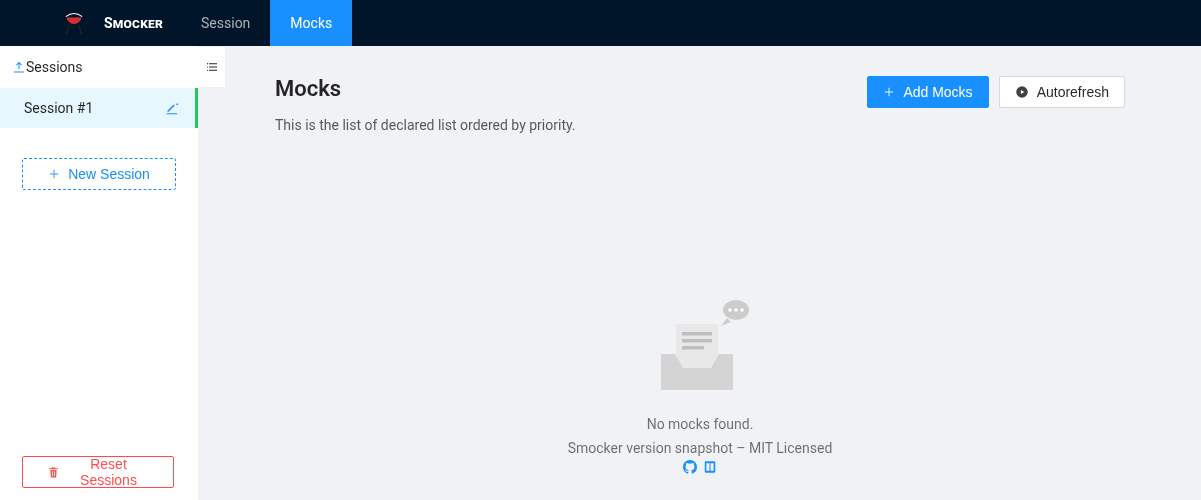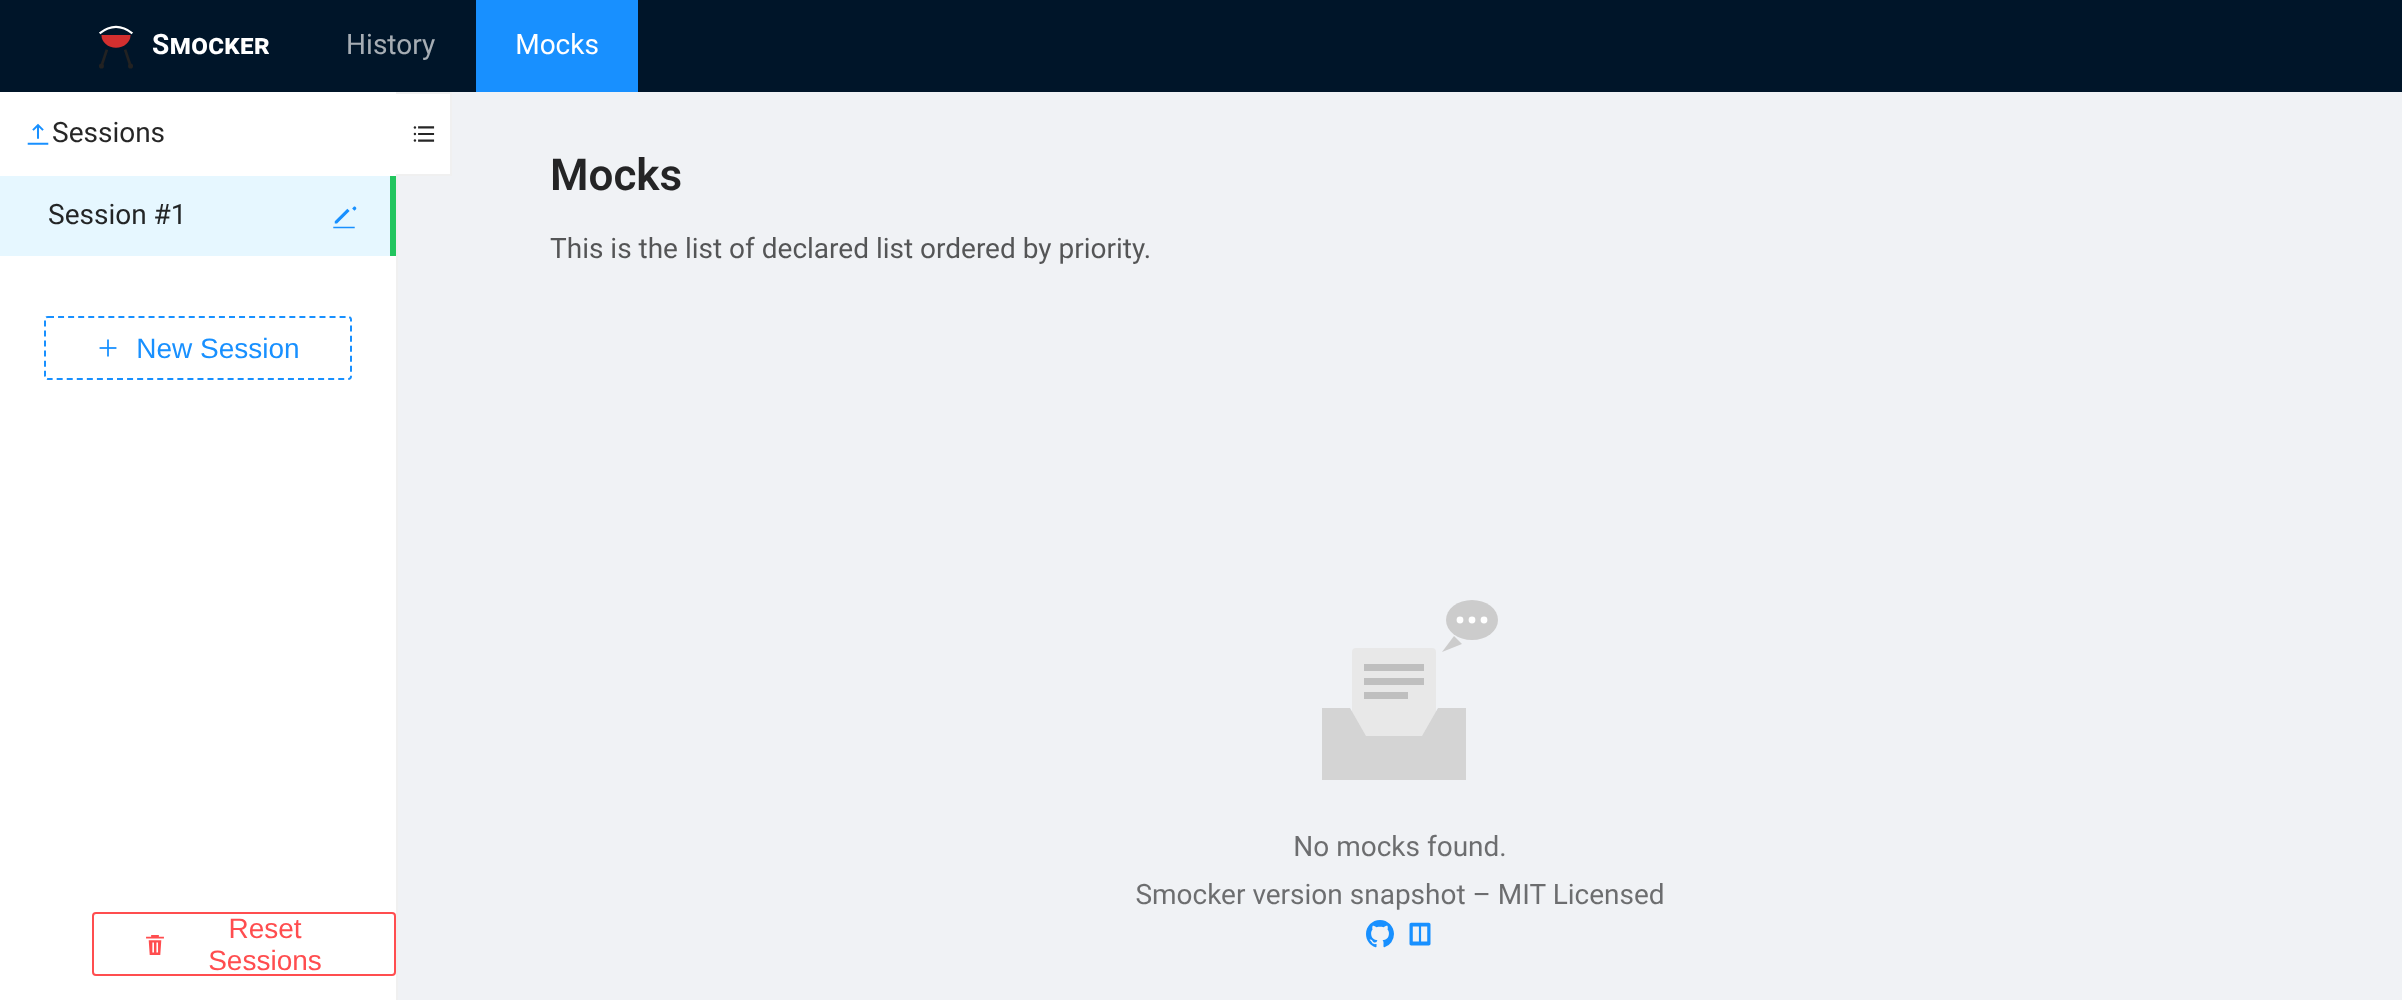--- a/index.html
+++ b/index.html
@@ -1,21 +1,21 @@
 <!DOCTYPE html>
 <html><head>
 <meta charset="utf-8">
 <style>
   * { box-sizing: border-box; margin: 0; padding: 0; }
   html, body { height: 100%; font-family: -apple-system, BlinkMacSystemFont, "Segoe UI", Roboto, "Helvetica Neue", Arial, sans-serif; font-size: 14px; color: rgba(0,0,0,0.85); }
   body { width: 1201px; height: 500px; overflow: hidden; background: #f0f2f5; }
 
   
   .header { height: 46px; background: #001529; display: flex; align-items: center; color: rgba(255,255,255,0.65); }
-  .logo { display: flex; align-items: center; padding: 0 18px 0 48px; gap: 8px; }
+  .logo { display: flex; align-items: center; padding: 0 18px 0 48px; gap: 20px; margin-left: 16px; }
   .logo-mark { width: 20px; height: 24px; position: relative; }
   .logo-text { color: #fff; font-weight: 700; font-size: 14px; letter-spacing: 0.2px; font-variant: small-caps;}
   .nav { display: flex; height: 100%; }
   .nav-item { display: flex; align-items: center; padding: 0 20px; height: 100%; cursor: pointer; color: rgba(255,255,255,0.65); }
   .nav-item.active { background: #1890ff; color: #fff; }
 
   
   .layout { display: flex; height: calc(100% - 46px); }
 
   
@@ -23,21 +23,21 @@
   .sidebar-header { display: flex; align-items: center; height: 42px; padding: 0 12px; color: #1890ff; gap: 0; position: relative; }
   .sidebar-header .label { color: rgba(0,0,0,0.85); }
   .sidebar-header .upload-icon { color: #1890ff; }
   .toggle-btn { position: absolute; right: -28px; top: 0; width: 28px; height: 42px; background: #fff; border: 1px solid #f0f0f0; border-left: none; display: flex; align-items: center; justify-content: center; cursor: pointer; }
   .session-list { flex: 0 0 auto; }
   .session-item { height: 40px; display: flex; align-items: center; justify-content: space-between; padding: 0 16px 0 24px; background: #e6f7ff; border-right: 3px solid #22c55e; cursor: pointer;}
   .session-item .name { color: rgba(0,0,0,0.85); }
   .session-item .edit-icon { color: #1890ff; cursor: pointer; }
   .new-session { margin: 30px 22px; height: 32px; border: 1px dashed #1890ff; color: #1890ff; background: #fff; display: flex; align-items: center; justify-content: center; gap: 8px; cursor: pointer; border-radius: 2px; font-size: 14px; }
   .sidebar-footer { margin-top: auto; padding: 12px 22px; }
-  .reset-btn { height: 32px; border: 1px solid #ff4d4f; color: #ff4d4f; background: #fff; display: flex; align-items: center; justify-content: flex-start; gap: 8px; cursor: pointer; border-radius: 2px; padding: 0 24px; font-size: 14px; width: 152px; margin-left: 24px;}
+  .reset-btn { height: 32px; border: 1px solid #ff4d4f; color: #ff4d4f; background: #fff; display: flex; align-items: center; justify-content: flex-start; gap: 8px; cursor: pointer; border-radius: 2px; padding: 0 24px; font-size: 14px; width: 152px;}
 
   
   .main { flex: 1; display: flex; flex-direction: column; background: #f0f2f5; overflow: hidden; }
   .content { padding: 30px 76px 0 76px; flex: 1; display: flex; flex-direction: column; }
   .content-header { display: flex; justify-content: space-between; align-items: flex-start; }
   .title-wrap { display: flex; flex-direction: column; gap: 16px; }
   .page-title { font-size: 22px; font-weight: 600; color: rgba(0,0,0,0.85); }
   .page-desc { color: rgba(0,0,0,0.65); }
   .actions { display: flex; gap: 10px; }
   .btn { height: 32px; border-radius: 2px; display: inline-flex; align-items: center; gap: 8px; padding: 0 15px; cursor: pointer; font-size: 14px; border: 1px solid transparent; }
@@ -65,21 +65,21 @@
         <line x1="6" y1="15" x2="3" y2="24" stroke="#222" stroke-width="1.5"></line>
         <line x1="16" y1="15" x2="19" y2="24" stroke="#222" stroke-width="1.5"></line>
         <circle cx="3" cy="24" r="1.4" fill="#222"></circle>
         <circle cx="19" cy="24" r="1.4" fill="#222"></circle>
       </svg>
     </span>
     <span class="logo-text">Smocker</span>
   </div>
   <div class="nav">
     <div class="nav-item">
-        <span>History</span>
+        <span>Session</span>
       </div>
     <div class="nav-item active">
         <span>Mocks</span>
       </div>
   </div>
 </div>
 
 <div class="layout">
 
   <div class="sidebar">
@@ -133,20 +133,40 @@
     </div>
   </div>
 
   <div class="main">
     <div class="content">
       <div class="content-header">
         <div class="title-wrap">
           <h1 class="page-title">Mocks</h1>
           <p class="page-desc">This is the list of declared list ordered by priority.</p>
         </div>
+        <div class="actions">
+          <button class="btn btn-primary">
+            <span class="icon">
+              <svg width="12" height="12" viewBox="0 0 1024 1024" fill="currentColor">
+                  <path d="M474 152h76v720h-76z"></path>
+                  <path d="M152 474h720v76H152z"></path>
+                </svg>
+            </span>
+            <span>Add Mocks</span>
+          </button>
+          <button class="btn btn-default">
+            <span class="icon">
+              <svg width="14" height="14" viewBox="0 0 1024 1024" fill="rgba(0,0,0,0.75)">
+                  <circle cx="512" cy="512" r="420" fill="rgba(0,0,0,0.75)"></circle>
+                  <path d="M430 360l260 152-260 152z" fill="#fff"></path>
+                </svg>
+            </span>
+            <span>Autorefresh</span>
+          </button>
+        </div>
       </div>
 
       <div class="empty">
         <span class="icon">
           <svg width="110" height="100" viewBox="0 0 110 100">
             <ellipse cx="91" cy="14" rx="13" ry="10" fill="#ccc"></ellipse>
             <path d="M82 22 l-6 8 l10 -4 z" fill="#ccc"></path>
             <circle cx="85" cy="14" r="1.7" fill="#fff"></circle>
             <circle cx="91" cy="14" r="1.7" fill="#fff"></circle>
             <circle cx="97" cy="14" r="1.7" fill="#fff"></circle>

